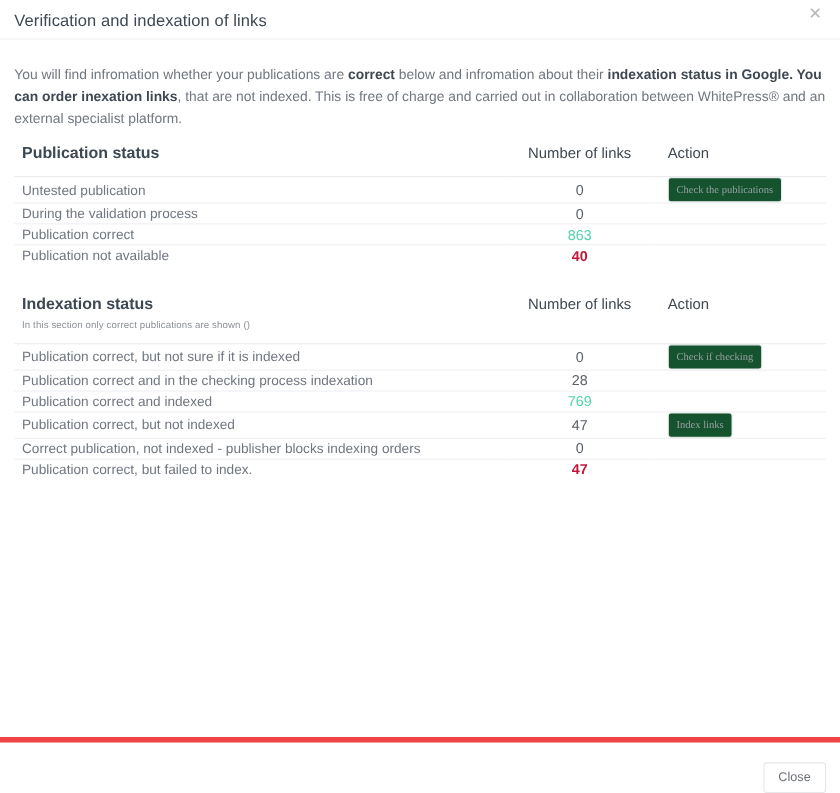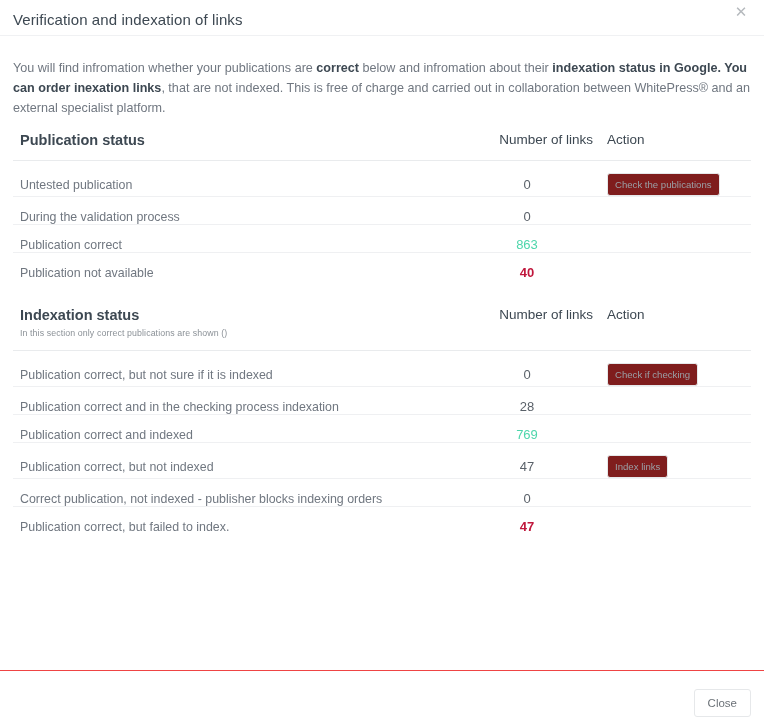--- a/index.html
+++ b/index.html
@@ -77,40 +77,40 @@
     color: #3d4852;
     padding: 0 0 12px 7px;
     vertical-align: top;
     border-bottom: 1px solid #e9ebed;
   }
   table.stat-table th.c-count,
   table.stat-table th.c-action {
     font-weight: 400;
     font-size: 13.5px;
   }
-  table.stat-table th.c-count { text-align: right; padding-left: 0; }
+  table.stat-table th.c-count { text-align: center; padding-left: 0; }
   table.stat-table th.c-action { text-align: left; padding-left: 14px; }
 
   col.c-name   { width: 448px; }
   col.c-count  { width: 132px; }
   col.c-action { width: 158px; }
 
   .section-sub {
     display: block;
     font-weight: 400;
     font-size: 8.8px;
     color: #8b9197;
     margin-top: 5px;
     letter-spacing: .1px;
   }
 
   table.stat-table td {
     font-size: 12.4px;
     color: #707780;
-    padding: 12px 0 0 7px;
+    padding: 0 0 0 7px;
     height: 19px;
     border-bottom: 1px solid #eff0f2;
     vertical-align: middle;
   }
   table.stat-table tr:last-child td { border-bottom: none; }
   table.stat-table td.num {
     text-align: center;
     padding-left: 0;
     font-size: 13px;
     color: #5a6169;
@@ -118,38 +118,38 @@
   table.stat-table td.num.green { color: #4ed6ab; }
   table.stat-table td.num.red   { color: #c0173c; font-weight: 700; }
   table.stat-table td.act {
     padding-left: 14px;
   }
 
   .ghost-btn {
     display: inline-block;
     border: 1px solid #e6e8ea;
     border-radius: 3px;
-    background: #7f1d1d;
+    background: #14532d;
     color: #9aa0a6;
     font-size: 9.6px;
-    font-family: Liberation Sans, sans-serif;
+    font-family: Liberation Serif, serif;
     padding: 5px 7px 5px 7px;
     line-height: 11px;
     cursor: pointer;
     white-space: nowrap;
   }
 
   
   .modal-footer {
     position: absolute;
     left: 0;
     right: 0;
     bottom: 0;
     height: 51px;
-    border-top: 1px solid #ef4444;
+    border-top: 5px solid #ef4444;
     padding: 0 13px;
   }
   .close-btn {
     position: absolute;
     right: 13px;
     top: 18px;
     border: 1px solid #e6e8ea;
     border-radius: 3px;
     background: #ffffff;
     color: #6b7177;

